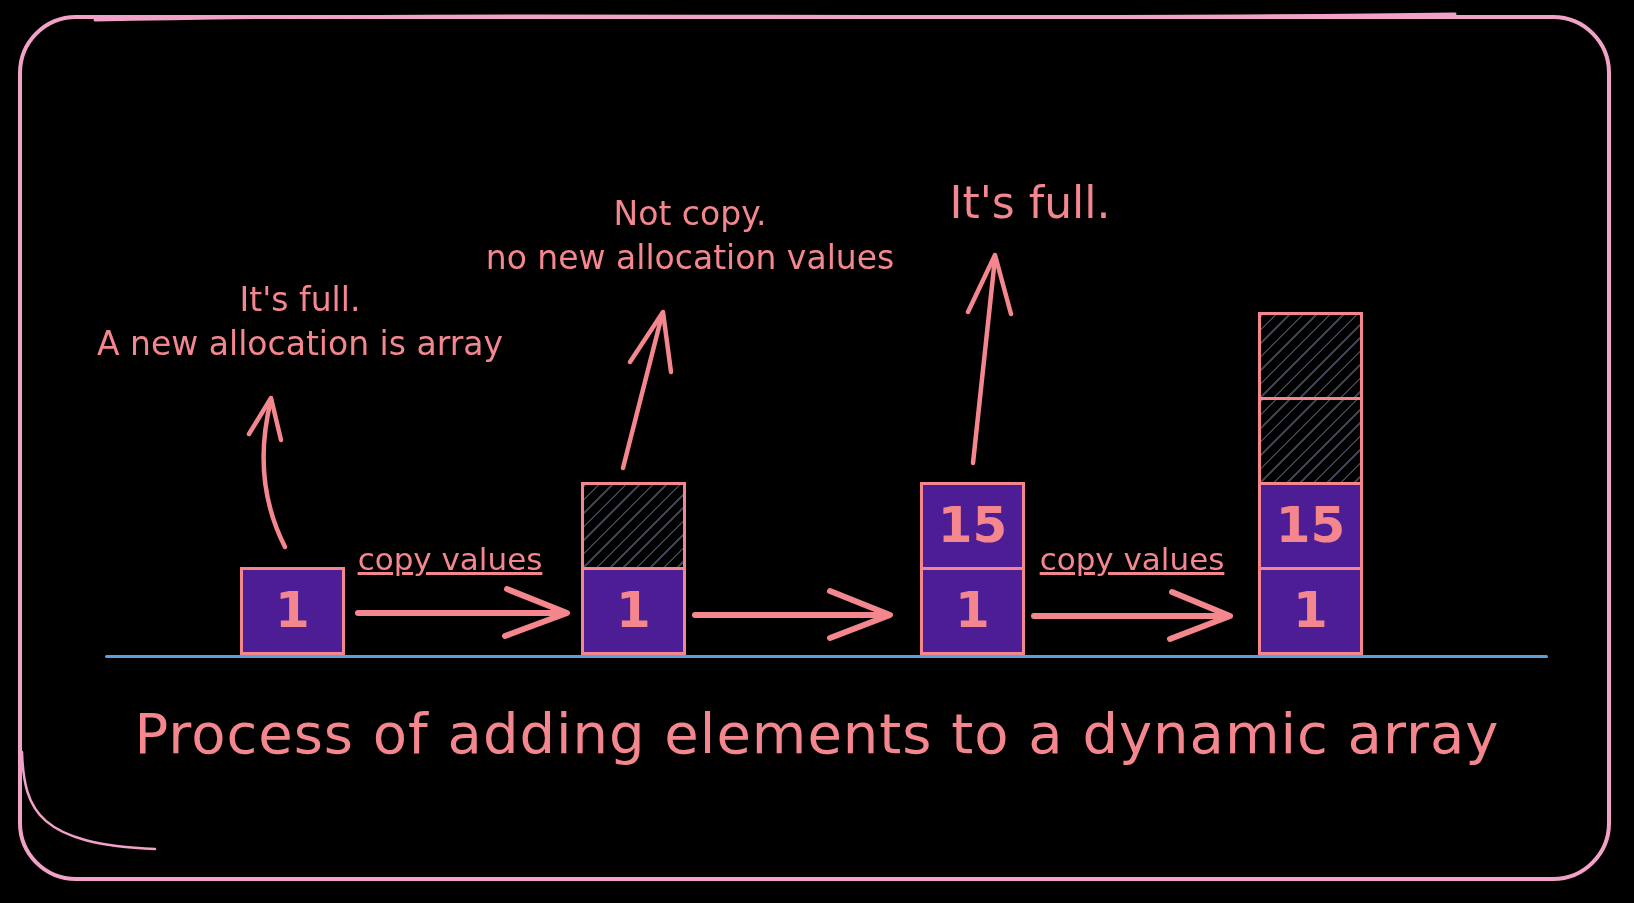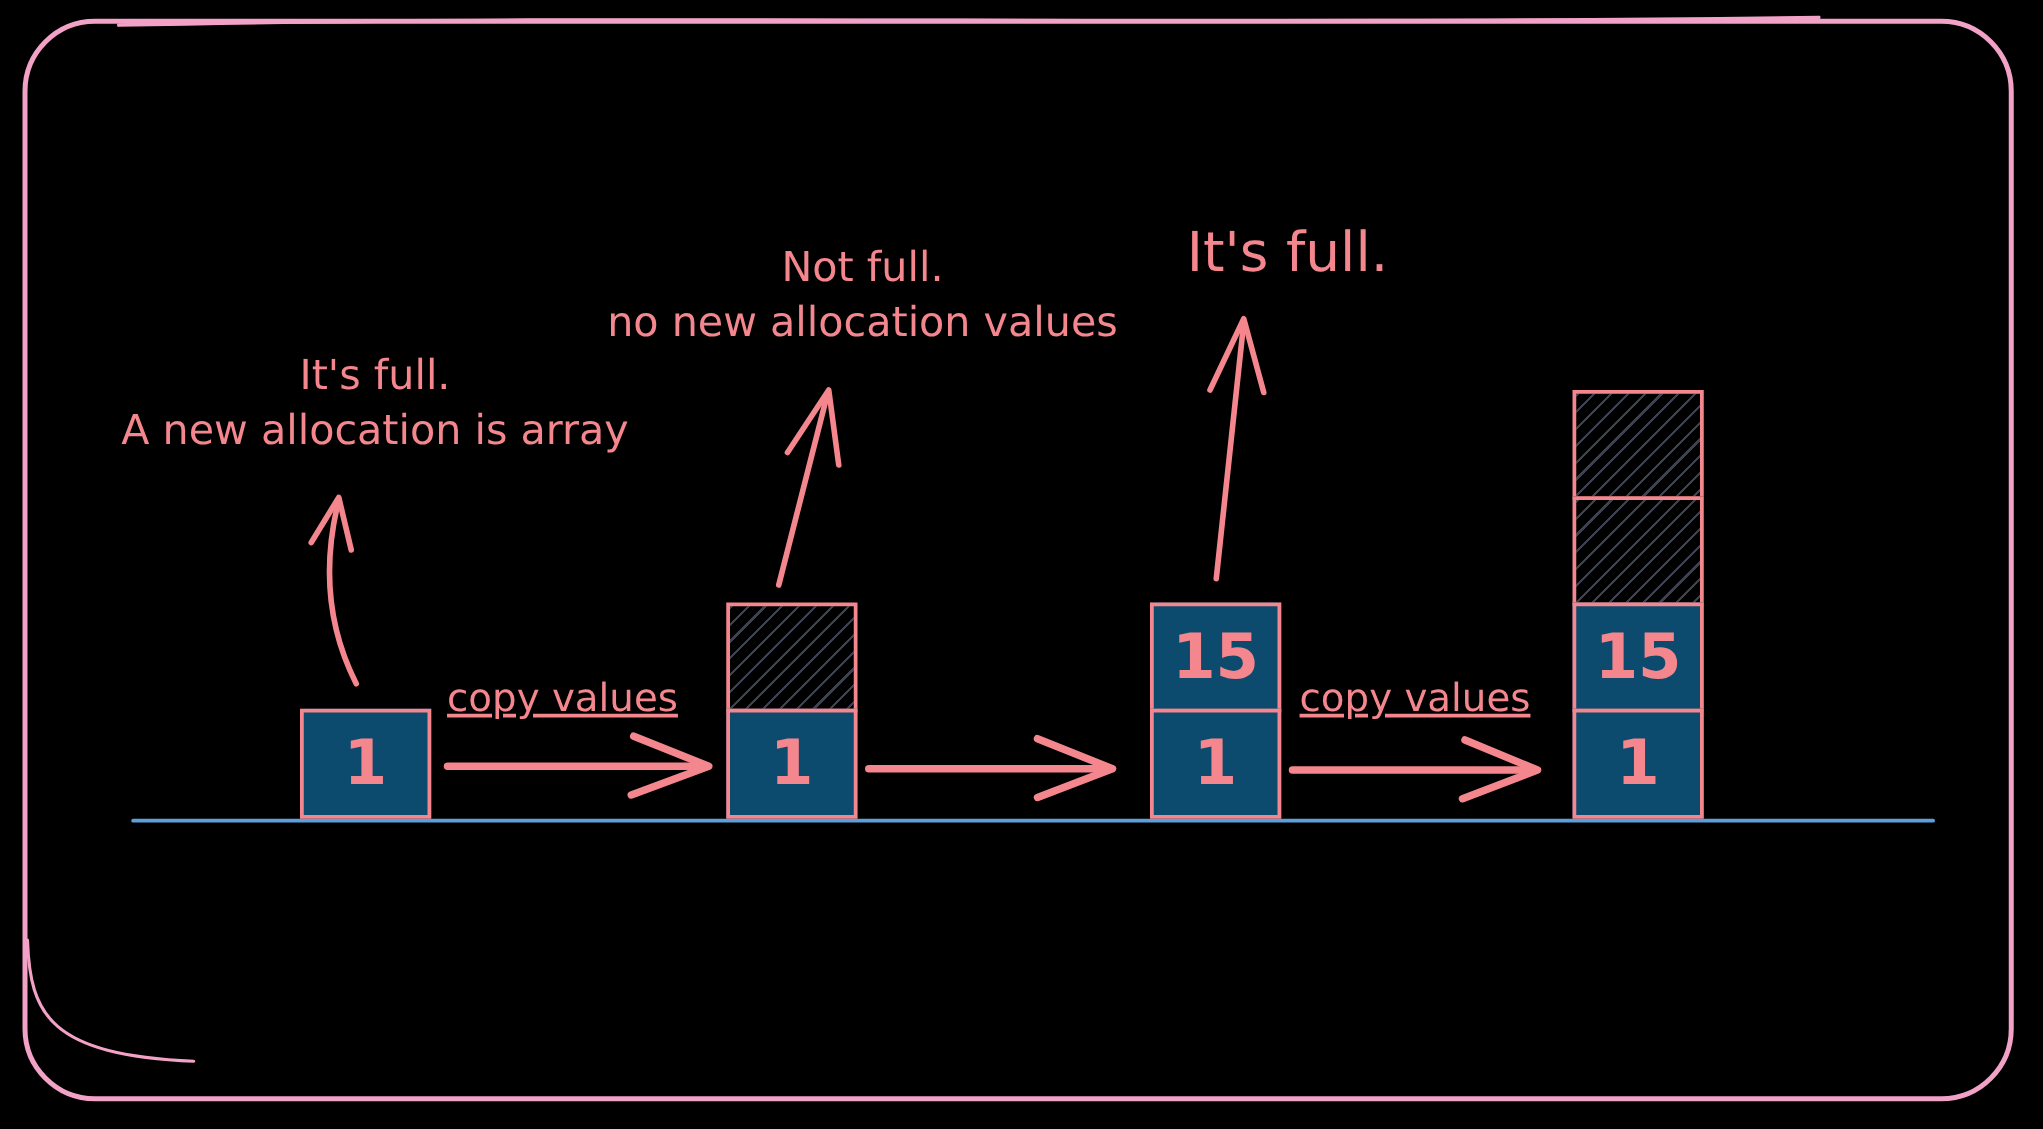--- a/index.html
+++ b/index.html
@@ -23,21 +23,21 @@
     background:#5d9fda;border-radius:2px;
   }
   
   .stage{position:absolute;bottom:248px;display:flex;flex-direction:column;}
   .cell{
     width:105px;height:88px;box-sizing:border-box;
     border:3px solid #f4868e;
     display:flex;align-items:center;justify-content:center;
   }
   .cell + .cell{margin-top:-3px;}
-  .cell.value-cell{background:#0c4a6e;}
+  .cell.value-cell{background:#4c1d95;}
   .cell.hatched-cell{
     background:repeating-linear-gradient(135deg,#3c4250 0 1.8px,transparent 1.8px 9.5px);
     background-color:#000;
   }
   .cell-value{
     color:#f4868e;font-size:50px;font-weight:bold;line-height:1;
     transform:translateY(-1px);
   }
   
   .ink{color:#f4868e;}
@@ -129,26 +129,27 @@
       <path d="M968,312 L995,255 L1011,314"></path>
     </g>
   </svg>
 
   <div class="ann ink" style="left:60px;top:278px;width:480px;">
     <div class="ann-line">It's full.</div>
     <div class="ann-line">A new allocation is array</div>
   </div>
 
   <div class="ann ink" style="left:480px;top:192px;width:420px;">
-    <div class="ann-line">Not full.</div>
+    <div class="ann-line">Not copy.</div>
     <div class="ann-line">no new allocation values</div>
   </div>
 
   <div class="ann ann-big ink" style="left:905px;top:178px;width:250px;">
     <div class="ann-line">It's full.</div>
   </div>
 
   <div class="arrow-label ink" style="left:350px;top:541px;width:200px;">copy values</div>
 
   <div class="arrow-label ink" style="left:1032px;top:541px;width:200px;">copy values</div>
 
+  <div class="title ink">Process of adding elements to a dynamic array</div>
 
 </div>
 
 </body></html>

